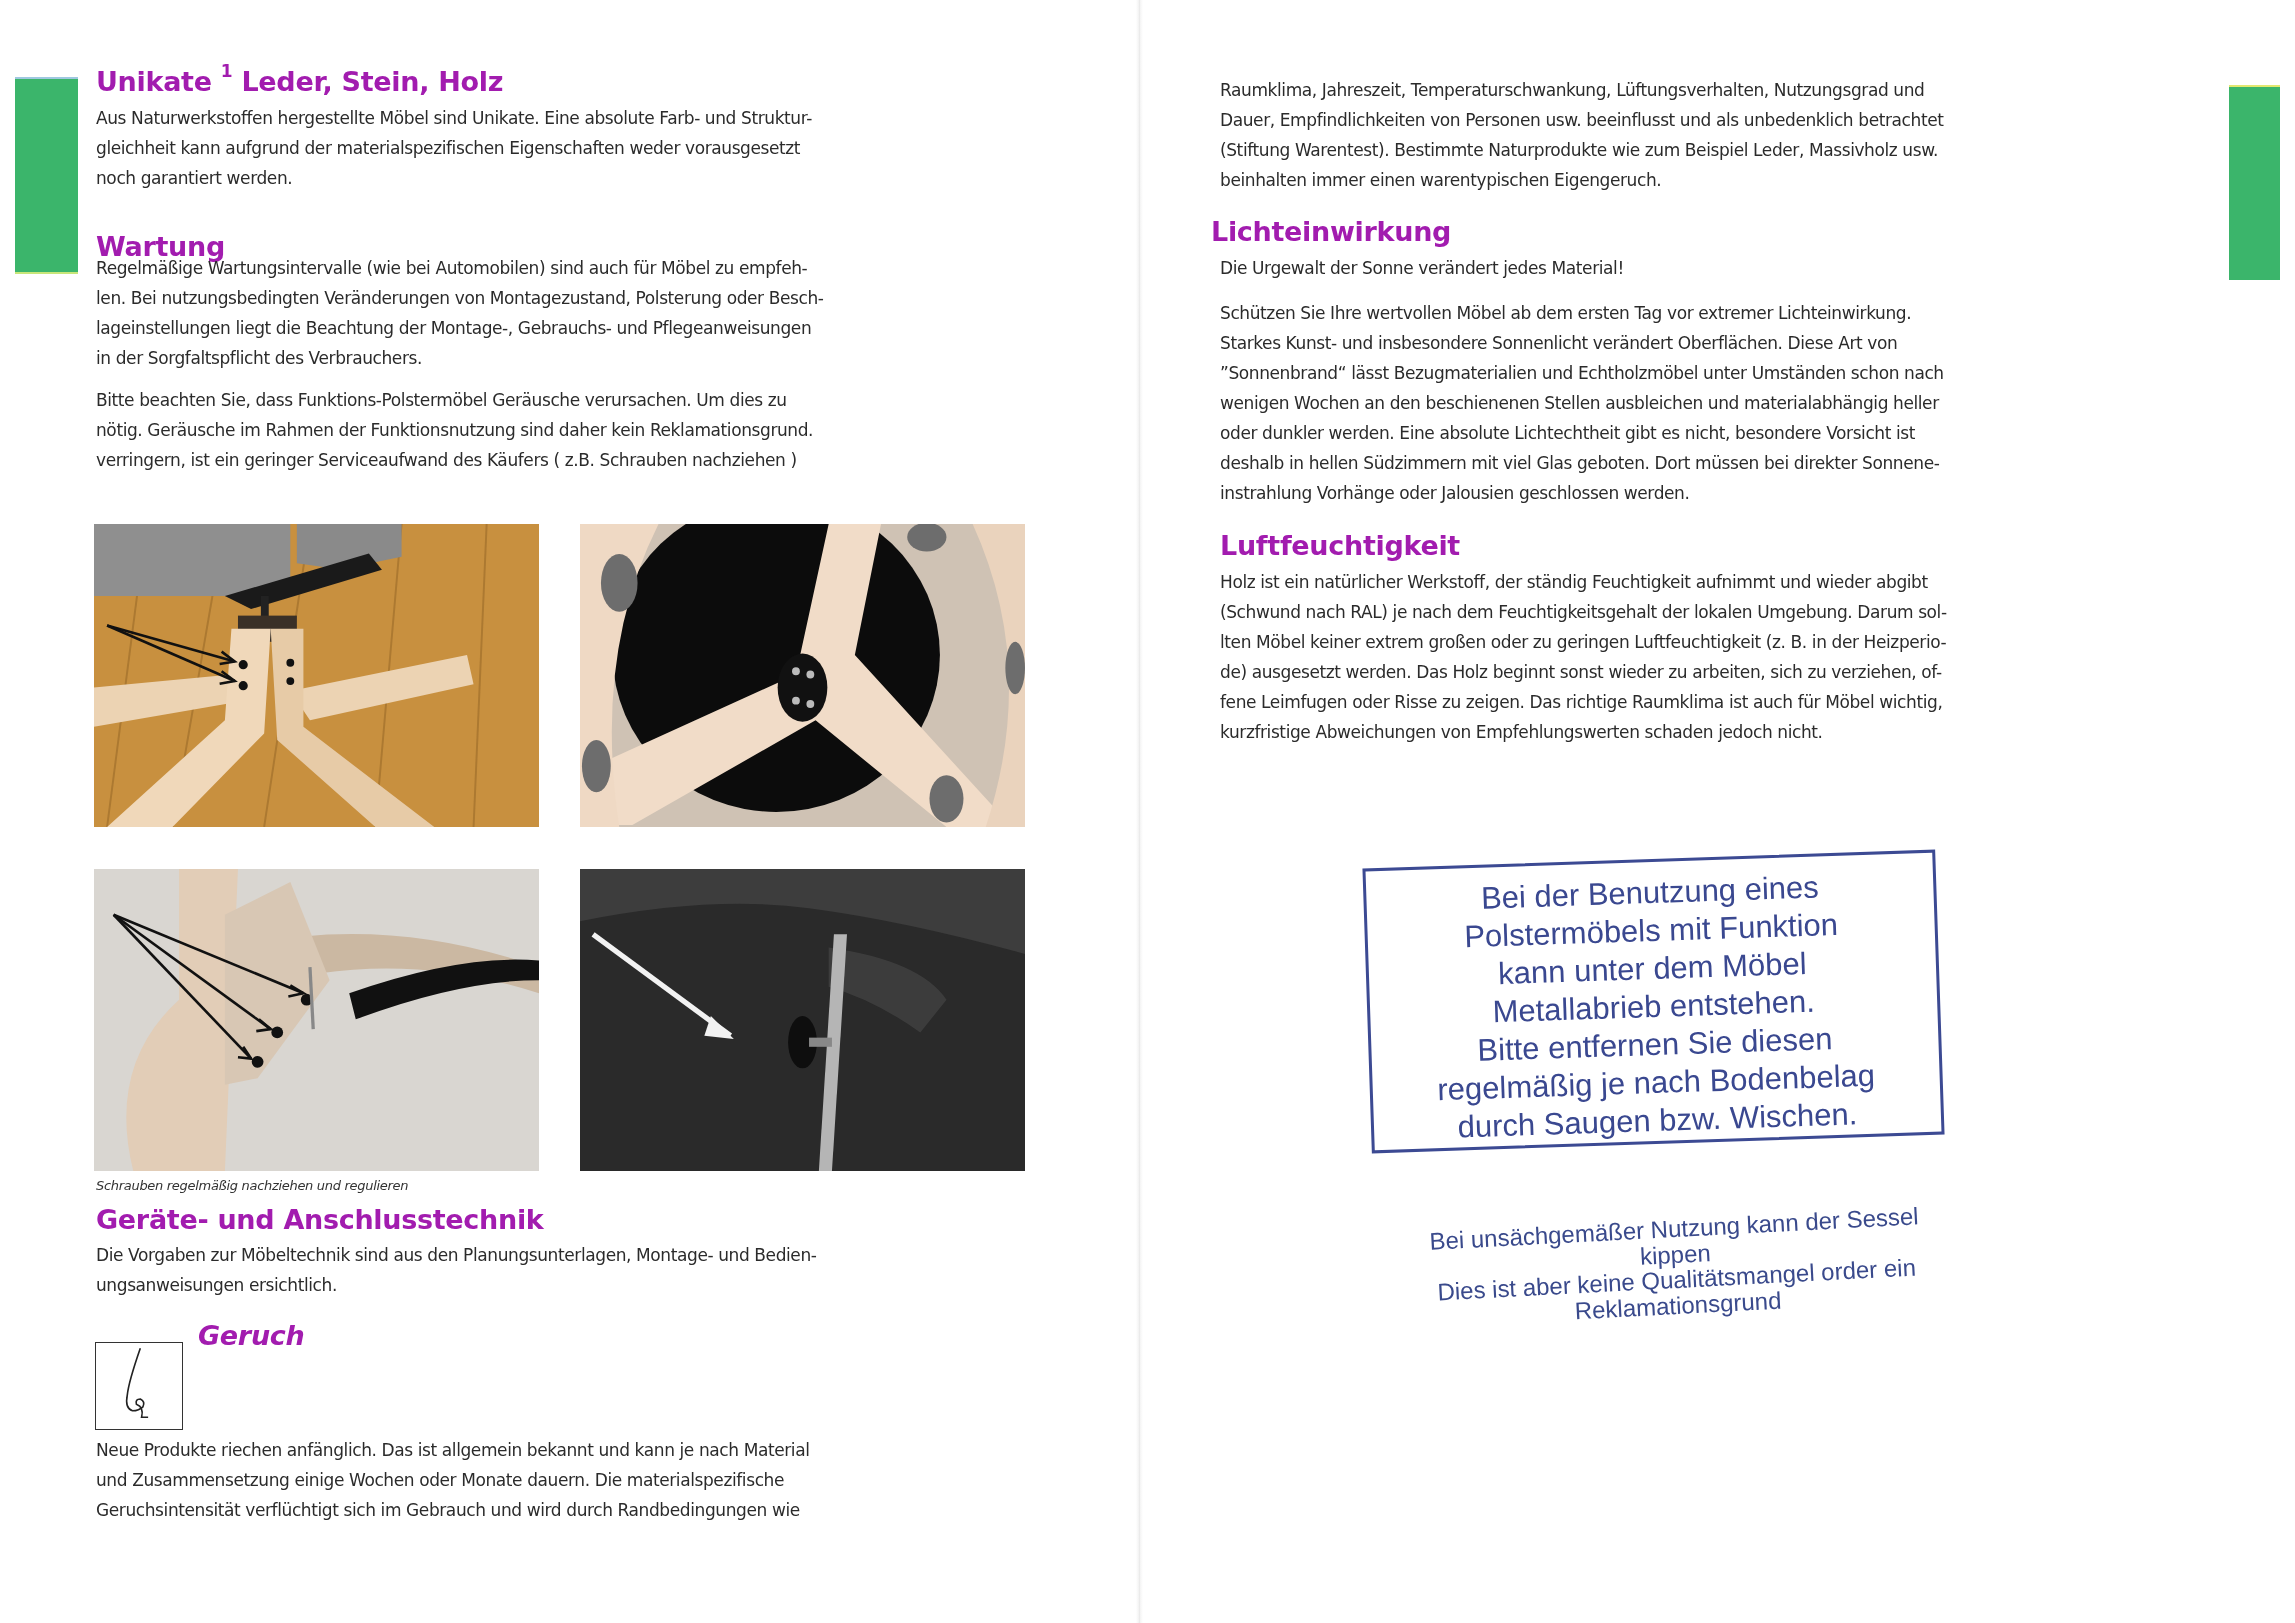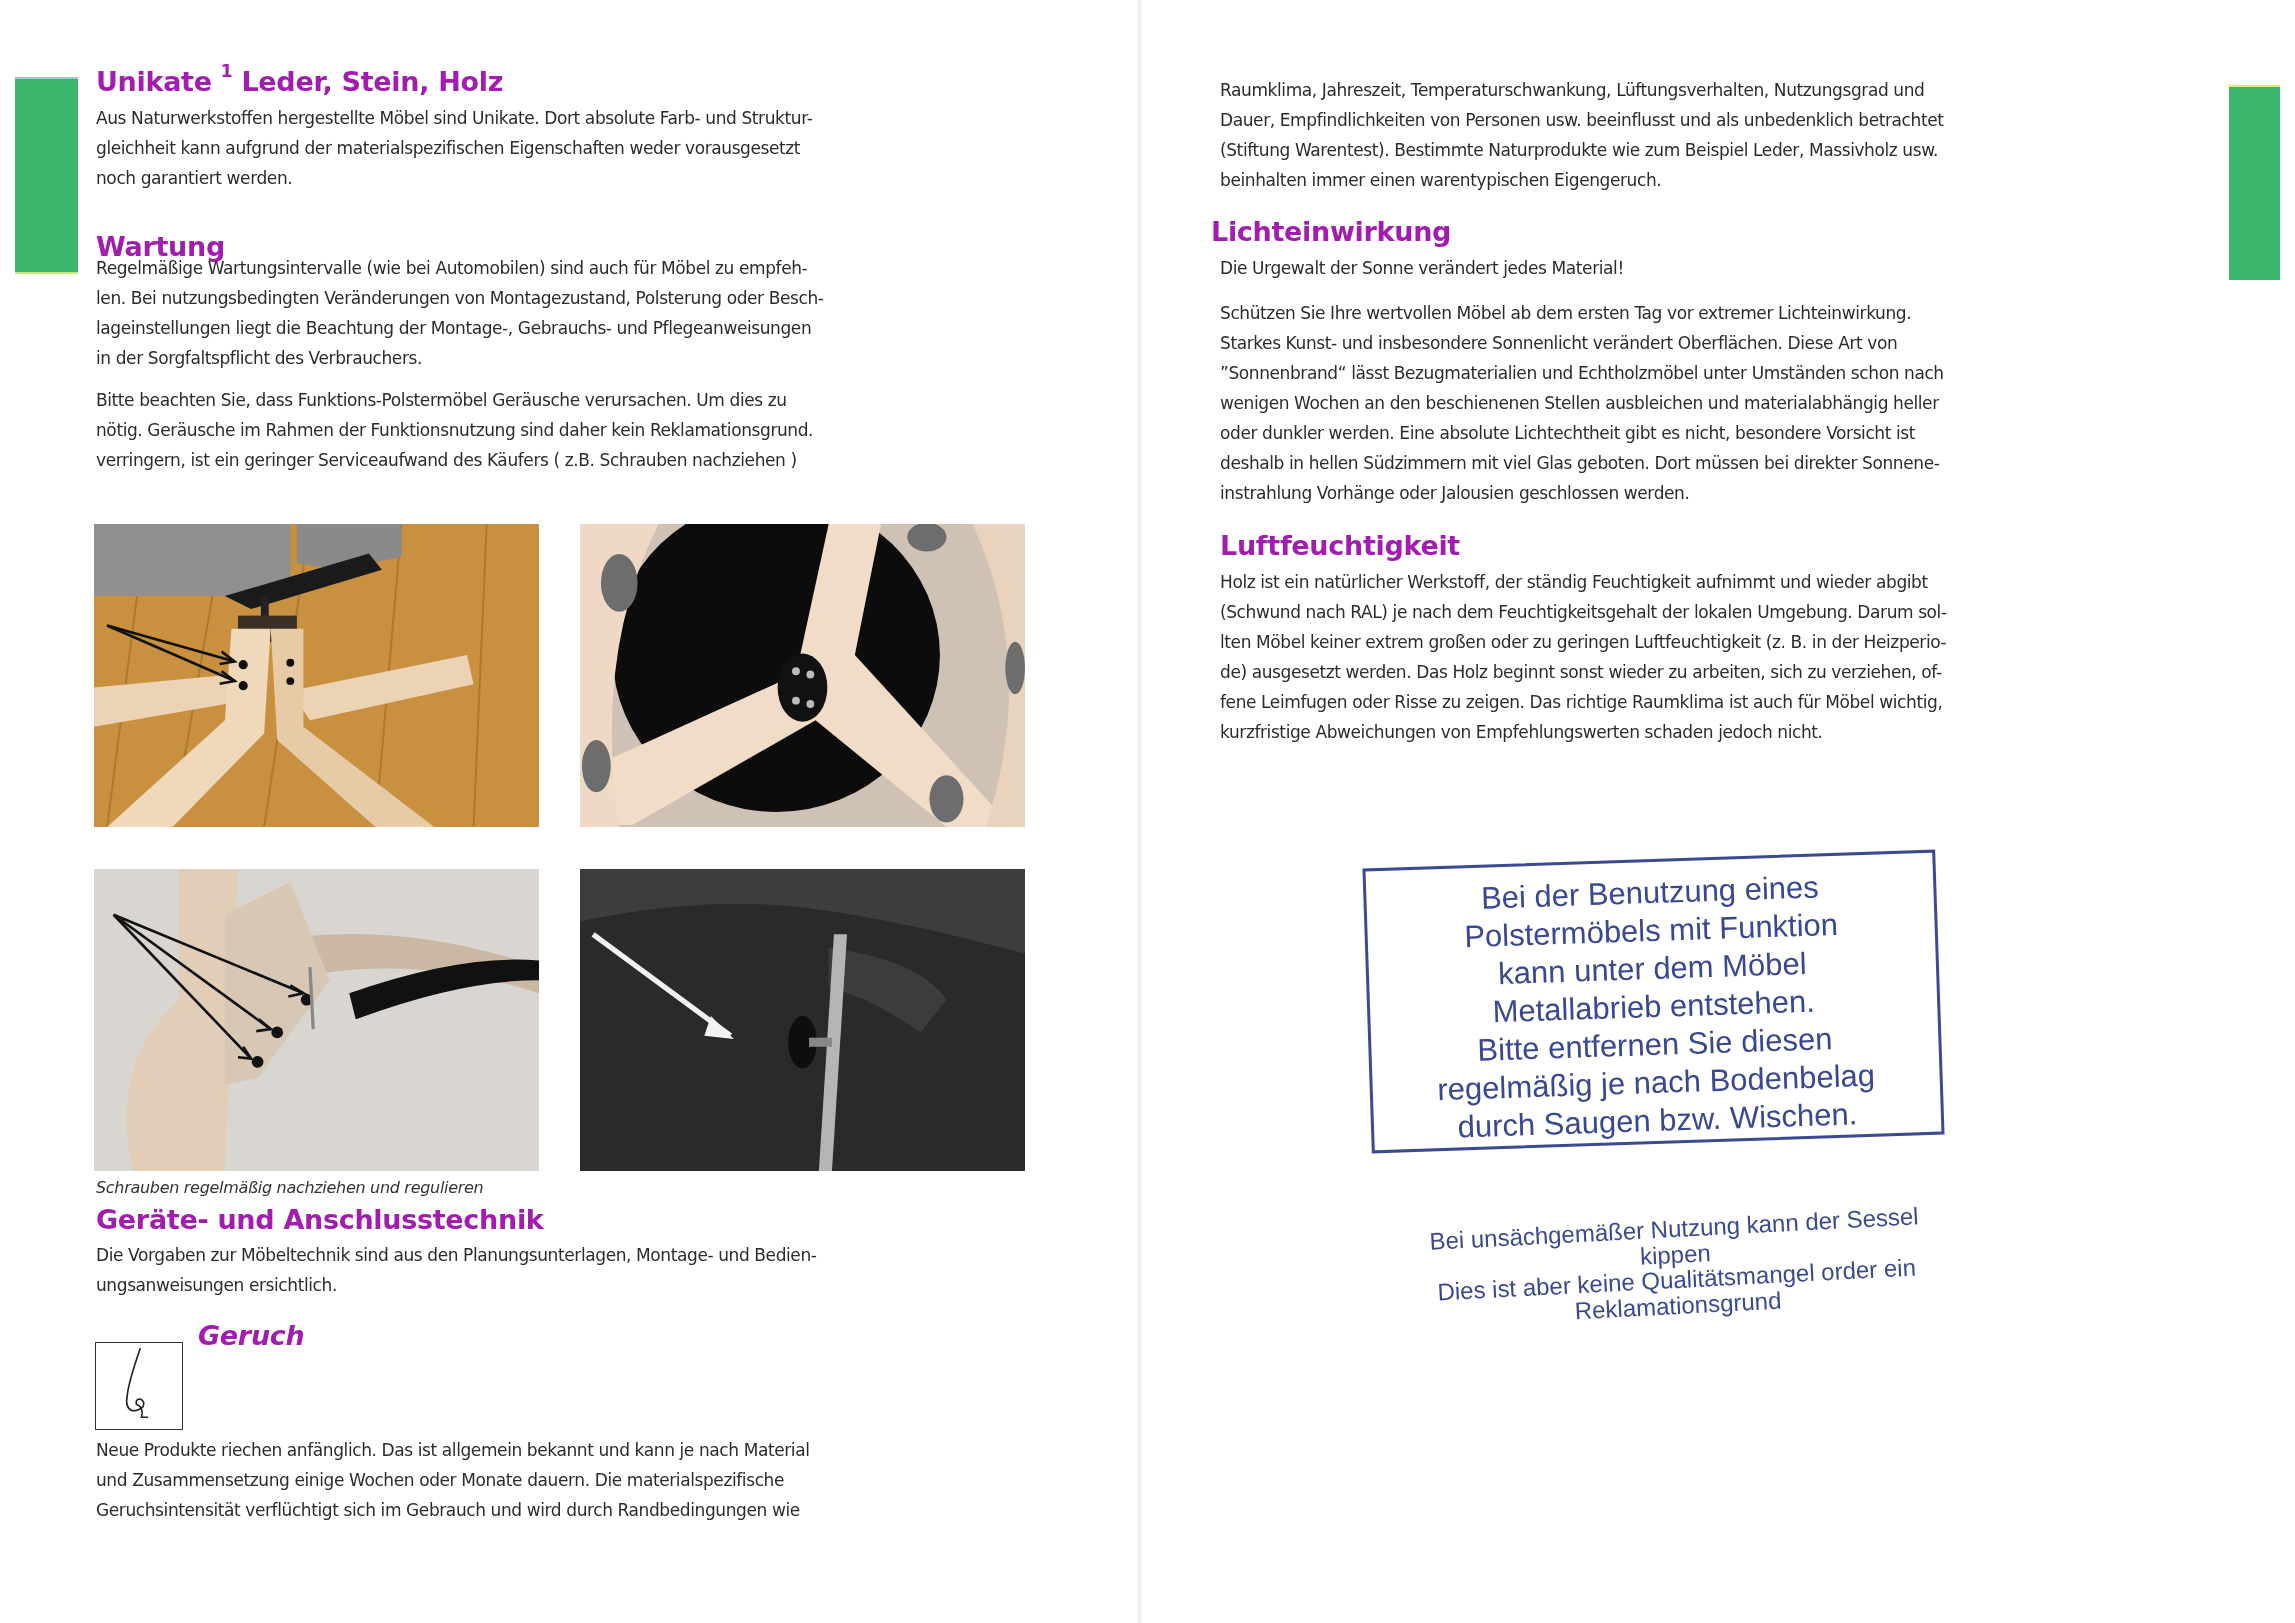--- a/index.html
+++ b/index.html
@@ -13,21 +13,21 @@
   .green-bar { position:absolute; background:#3bb56b; border-top:2px solid #9fc8e0; }
   .gb-left { left:15px; top:77px; width:63px; height:193px; border-bottom:2px solid #c8e67a; }
   .gb-right { left:2229px; top:85px; width:51px; height:193px; border-top-color:#e2e870; }
 
   .h { position:absolute; font-family:"DejaVu Sans", sans-serif; font-weight:bold; font-size:27px;
        color:#a21caf; letter-spacing:-0.3px; white-space:nowrap; }
   .h sup { font-size:17px; position:relative; top:-3.9px; }
   .p { position:absolute; font-size:17px; line-height:30px; color:#2b2b2b; letter-spacing:-0.4px;
        font-family:"DejaVu Sans", sans-serif; }
   .p span { display:block; white-space:nowrap; }
-  .caption { position:absolute; font-style:italic; font-size:16px; color:#333; white-space:nowrap; letter-spacing:-0.3px; }
+  .caption { position:absolute; font-style:italic; font-size:13px; color:#333; white-space:nowrap; letter-spacing:-0.3px; }
 
   .photo { position:absolute; overflow:hidden; }
   .photo svg { width:100%; height:100%; display:block; }
 
   .nose-box { position:absolute; left:95px; top:1342px; width:86px; height:86px; border:1.3px solid #333; background:#fff; }
 
   .stamp { position:absolute; left:1367px; top:859px; width:573px; height:285px;
            border:3.3px solid #3c4a93; transform:rotate(-1.9deg); transform-origin:center;
            color:#3a4890; text-align:center; font-family:"Liberation Sans", sans-serif;
            font-size:31px; line-height:38px; padding-top:11.8px; box-sizing:border-box; }
@@ -42,21 +42,21 @@
 
 <div class="page page-left">
   <div class="green-bar gb-left"></div>
 
   <div class="h" style="left:96px;top:65px;">
     <span>Unikate</span>
     <sup>1</sup>
     <span>Leder, Stein, Holz</span>
   </div>
   <div class="p" style="left:96px;top:103px;">
-    <span>Aus Naturwerkstoffen hergestellte Möbel sind Unikate. Dort absolute Farb- und Struktur-</span>
+    <span>Aus Naturwerkstoffen hergestellte Möbel sind Unikate. Eine absolute Farb- und Struktur-</span>
     <span>gleichheit kann aufgrund der materialspezifischen Eigenschaften weder vorausgesetzt</span>
     <span>noch garantiert werden.</span>
   </div>
 
   <div class="h" style="left:96px;top:231px;">Wartung</div>
   <div class="p" style="left:96px;top:253px;">
     <span>Regelmäßige Wartungsintervalle (wie bei Automobilen) sind auch für Möbel zu empfeh-</span>
     <span>len. Bei nutzungsbedingten Veränderungen von Montagezustand, Polsterung oder Besch-</span>
     <span>lageinstellungen liegt die Beachtung der Montage-, Gebrauchs- und Pflegeanweisungen</span>
     <span>in der Sorgfaltspflicht des Verbrauchers.</span>

